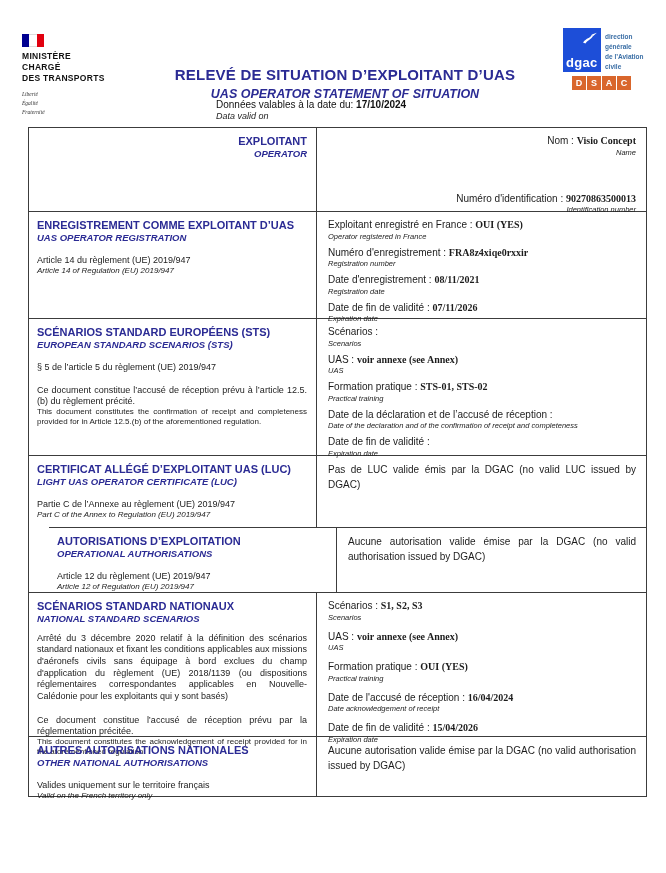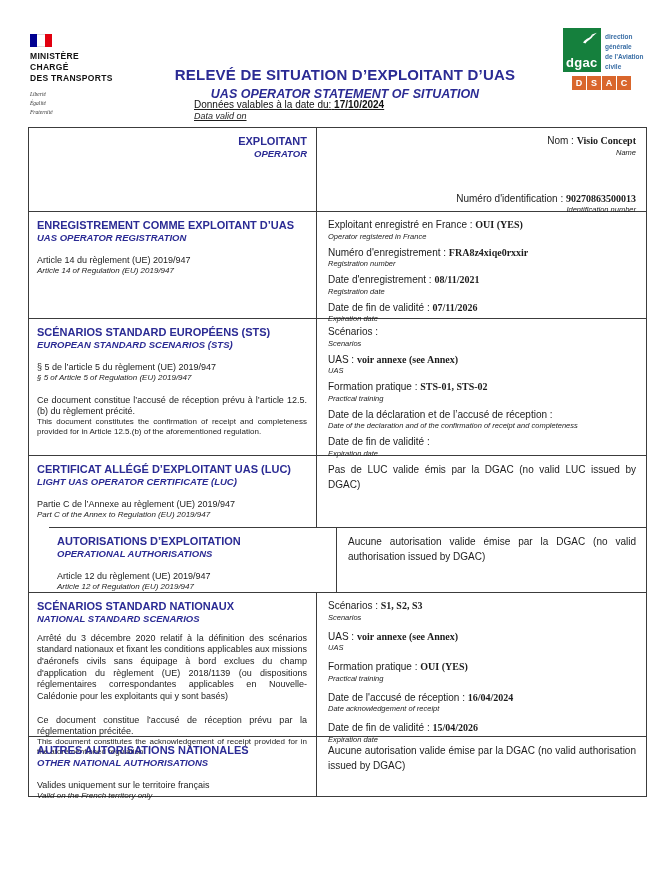--- a/index.html
+++ b/index.html
@@ -7,45 +7,45 @@
   body {
     width:666px; height:873px;
     font-family:"Liberation Sans","DejaVu Sans",sans-serif;
     color:#1c1c1c;
     position:relative;
     overflow:hidden;
   }
   .page { position:relative; width:666px; height:873px; background:#fff; }
 
   
-  .ministry { position:absolute; left:30px; top:34px; width:130px; }
+  .ministry { position:absolute; left:22px; top:34px; width:130px; }
   .flag { display:flex; width:22px; height:13px; margin-bottom:4px; }
   .flag span { flex:1; }
   .flag .b1 { background:#000091; }
   .flag .b2 { background:#ffffff; border-top:1px solid #ddd; border-bottom:1px solid #ddd; }
   .flag .b3 { background:#e1000f; }
   .ministry-line { font-size:8.5px; font-weight:bold; letter-spacing:.3px; line-height:1.3; color:#111; }
   .motto { margin-top:6px; }
   .motto div { font-family:"Liberation Serif",serif; font-style:italic; font-size:5.5px; line-height:1.6; color:#333; }
 
   .title-block { position:absolute; left:150px; top:42px; width:390px; text-align:center; }
   .title-fr { font-size:15px; font-weight:bold; color:#2b2b94; letter-spacing:.2px;margin-top:24px; }
   .title-en { font-size:12.5px; font-weight:bold; font-style:italic; color:#2b2b94; margin-top:4px; }
 
   .dgac-block { position:absolute; left:563px; top:28px; width:100px; }
   .dgac-top { display:flex; }
-  .dgac-square { position:relative; width:38px; height:44px; background:#15803d; flex:0 0 auto; }
+  .dgac-square { position:relative; width:38px; height:44px; background:#1d4ed8; flex:0 0 auto; }
   .dgac-square .bird { position:absolute; top:3px; right:3px; }
   .dgac-square .acronym { position:absolute; left:3px; bottom:2px; color:#fff; font-weight:bold; font-size:13px; letter-spacing:.3px; }
   .dgac-caption { margin-left:4px; padding-top:4px; }
   .dgac-caption div { font-size:6.5px; font-weight:bold; color:#3a6ea5; line-height:1.55; }
   .dsac-bar { display:flex; gap:1px; margin:4px 0 0 9px; }
   .dsac-bar span { width:14px; height:14px; background:#d9662c; color:#fff; font-weight:bold; font-size:9px; display:flex; align-items:center; justify-content:center; }
 
-  .validity { position:absolute; left:194px; top:99px;text-decoration:underline; }
+  .validity { position:absolute; left:216px; top:99px; }
   .validity-line { font-size:10px; color:#111; }
   .validity-line .b { font-weight:bold; }
   .validity-en { font-size:9px; font-style:italic; margin-top:1px; }
 
   
   .doc-table { position:absolute; left:28px; top:127px; width:619px; border:1px solid #3c3c3c; }
   .row { display:flex; border-top:1px solid #3c3c3c; }
   .row:first-child { border-top:none;text-align:right; }
   .cell-l { width:288px; border-right:1px solid #3c3c3c; padding:7px 9px 6px 8px; }
   .cell-r { flex:1; padding:7px 10px 6px 11px; }
@@ -172,21 +172,20 @@
           <div class="field-en">Expiration date</div>
         </div>
       </div>
     </div>
 
     <div class="row r3">
       <div class="cell-l">
         <div class="sec-title">SCÉNARIOS STANDARD EUROPÉENS (STS)</div>
         <div class="sec-title-en">EUROPEAN STANDARD SCENARIOS (STS)</div>
         <div class="ref-fr">§ 5 de l’article 5 du règlement (UE) 2019/947</div>
-        <div class="ref-en">§ 5 of Article 5 of Regulation  (EU) 2019/947</div>
         <div class="note-fr">Ce document constitue l’accusé de réception prévu à l’article 12.5.(b) du règlement précité.</div>
         <div class="note-en">This document constitutes the confirmation of receipt and completeness provided for in Article 12.5.(b) of the aforementioned regulation.</div>
       </div>
       <div class="cell-r">
         <div class="field">
           <div class="field-line"><span class="lab">Scénarios :</span> <span class="val"></span></div>
           <div class="field-en">Scenarios</div>
         </div>
         <div class="field">
           <div class="field-line"><span class="lab">UAS :</span> <span class="val">voir annexe (see Annex)</span></div>

